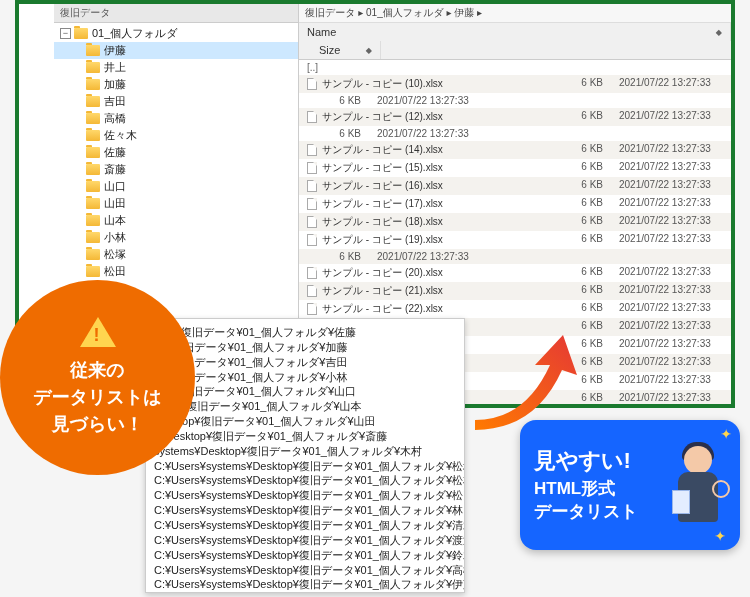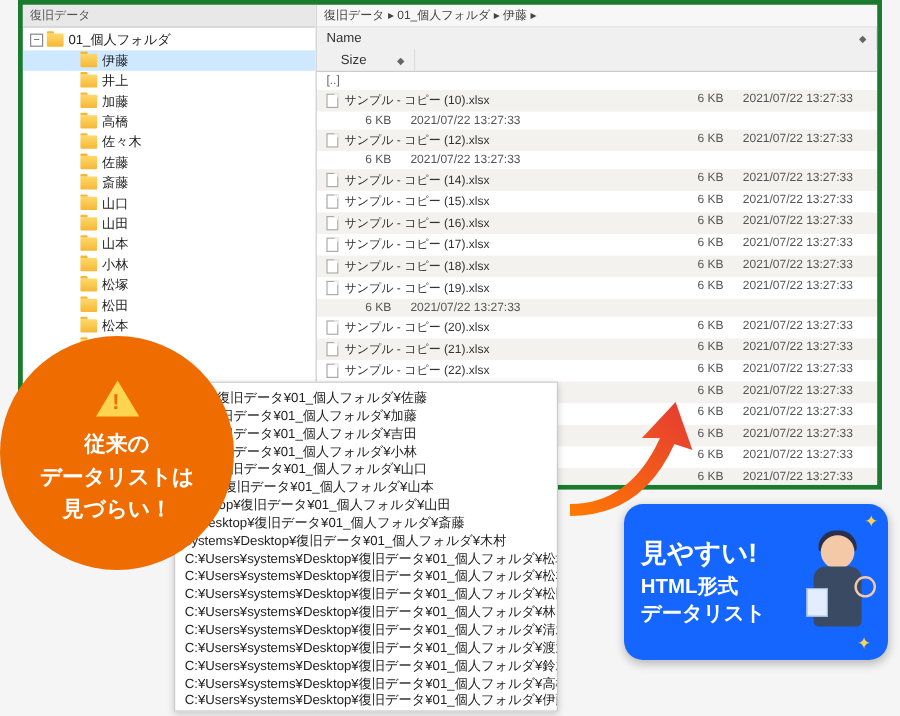--- a/index.html
+++ b/index.html
@@ -2,25 +2,25 @@
 <html><head>
 <meta charset="utf-8">
 <style>
 * { margin: 0; padding: 0; box-sizing: border-box; }
 body { font-family: "MS PGothic", sans-serif; font-size: 11px; background: #f5f5f5; width: 750px; height: 597px; position: relative; overflow: hidden; }
 
 
 .browser-window { position: absolute; top: 0; left: 15px; width: 720px; height: 408px; border: 4px solid #1a7a2e; background: #fff; display: flex; }
 
 
-.tree-panel { width: 245px; border-right: 1px solid #ccc; overflow: hidden; }
+.tree-panel { width: 245px; border-right: 1px solid #ccc; overflow: hidden; margin-left: 35px; }
 .tree-header { background: #e8e8e8; border-bottom: 1px solid #ccc; padding: 2px 6px; font-size: 10px; color: #555; }
 .tree-body { padding: 2px 0; }
 .tree-item { display: flex; align-items: center; padding: 1px 0 1px 6px; cursor: pointer; }
-.tree-item.level2 { padding-left: 48px; }
+.tree-item.level2 { padding-left: 32px; }
 .tree-item.selected { background: #cde8ff; }
 .expander { width: 11px; height: 11px; border: 1px solid #888; display: inline-flex; align-items: center; justify-content: center; font-size: 9px; line-height: 1; margin-right: 3px; color: #555; background: #fff; }
 .folder-icon { width: 14px; height: 11px; background: linear-gradient(#ffd86b, #f4b836); border-radius: 1px; margin-right: 4px; position: relative; }
 .folder-icon::before { content: ""; position: absolute; top: -2px; left: 0; width: 6px; height: 2px; background: #f4b836; border-radius: 1px 1px 0 0; }
 .tree-label { font-size: 11px; color: #222; }
 
 
 .list-panel { flex: 1; display: flex; flex-direction: column; overflow: hidden; }
 .breadcrumb { background: #f7f7f7; border-bottom: 1px solid #ddd; padding: 2px 6px; font-size: 10px; color: #444; }
 .list-header { display: flex; background: #f0f0f0; border-bottom: 1px solid #ccc; font-size: 11px; color: #333; flex-direction: column; }
@@ -87,20 +87,24 @@
             <span class="folder-icon"></span>
             <span class="tree-label">伊藤</span>
           </div>
           <div class="tree-item level2">
             <span class="folder-icon"></span>
             <span class="tree-label">井上</span>
           </div>
           <div class="tree-item level2">
             <span class="folder-icon"></span>
             <span class="tree-label">加藤</span>
+          </div>
+          <div class="tree-item level2">
+            <span class="folder-icon"></span>
+            <span class="tree-label">吉田</span>
           </div>
           <div class="tree-item level2">
             <span class="folder-icon"></span>
             <span class="tree-label">高橋</span>
           </div>
           <div class="tree-item level2">
             <span class="folder-icon"></span>
             <span class="tree-label">佐々木</span>
           </div>
           <div class="tree-item level2">

